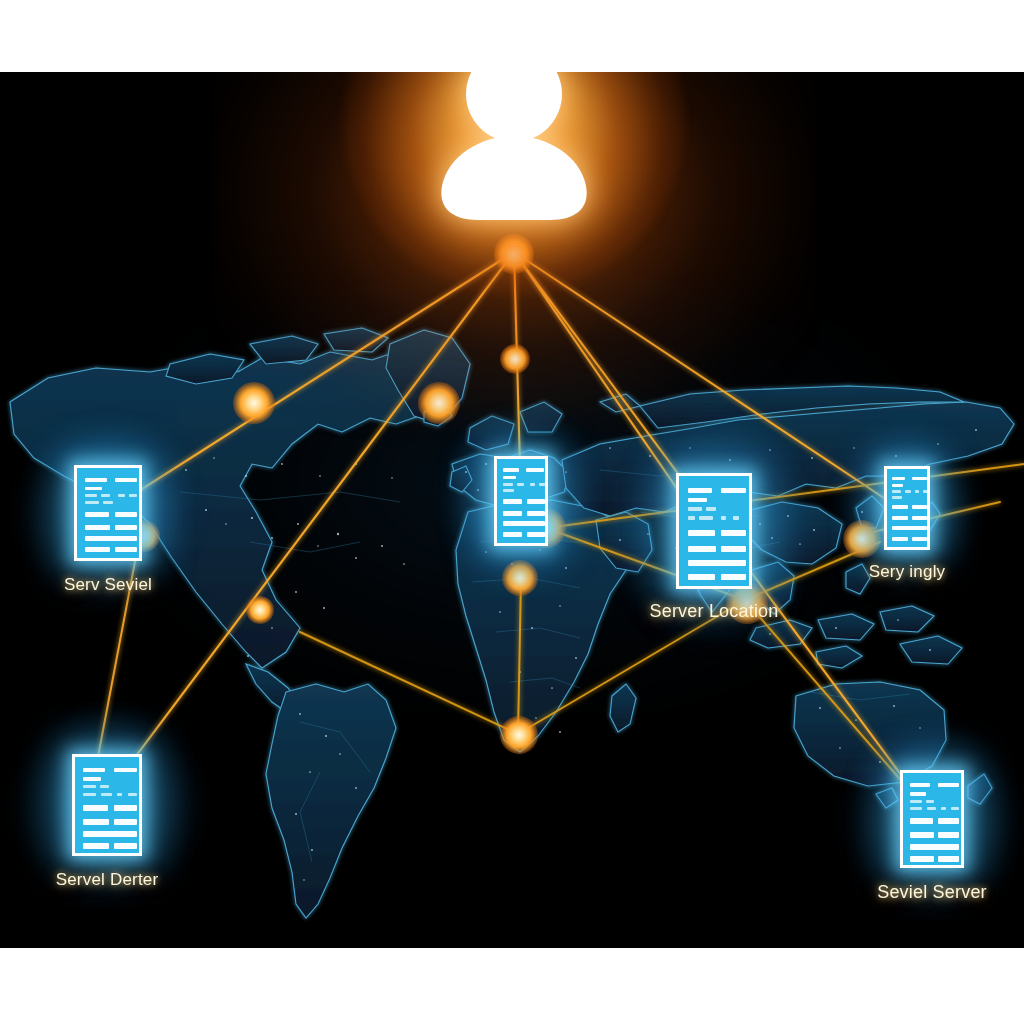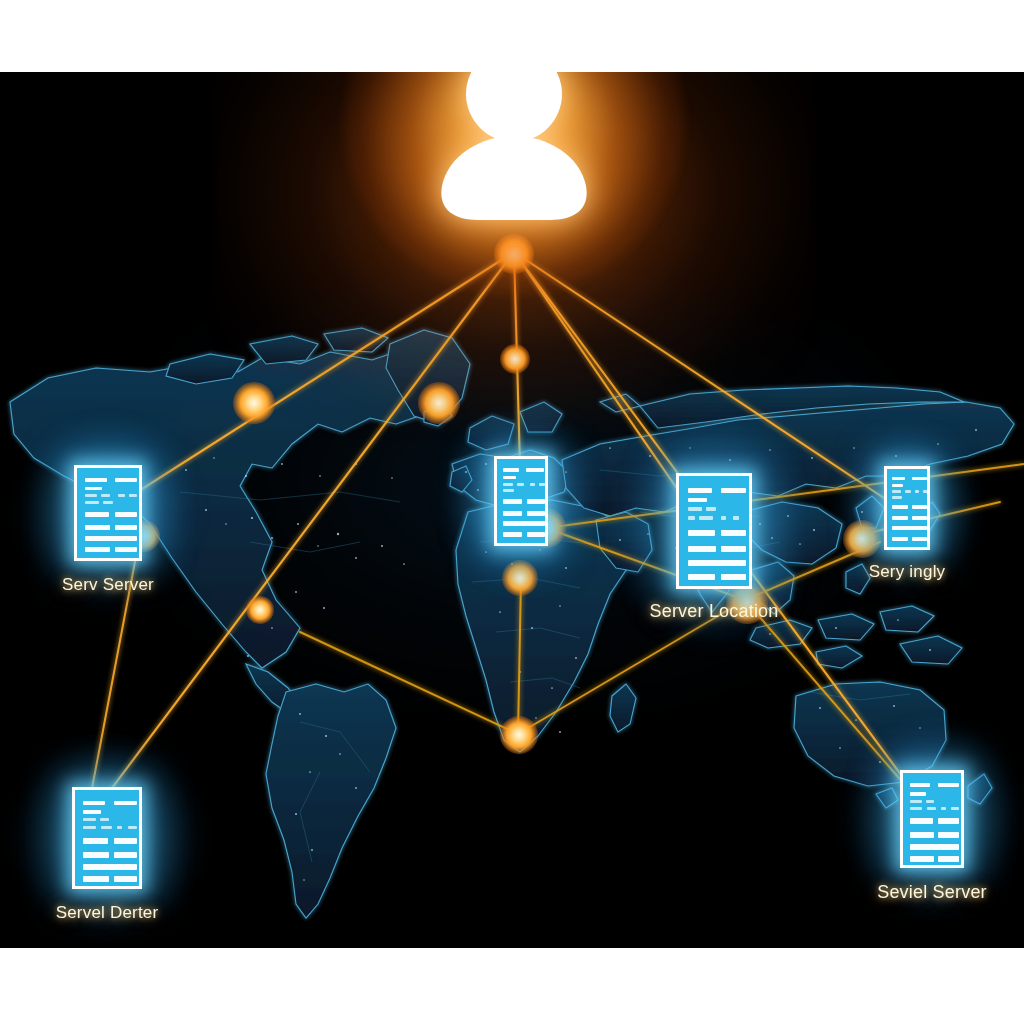--- a/index.html
+++ b/index.html
@@ -450,21 +450,21 @@
           <span class="bar dim" style="left:26px; top:33px; width:10px; height:3px;"></span>
           <span class="bar" style="left:8px;  top:44px; width:24px; height:5px;"></span>
           <span class="bar" style="left:38px; top:44px; width:22px; height:5px;"></span>
           <span class="bar" style="left:8px;  top:57px; width:25px; height:5px;"></span>
           <span class="bar" style="left:38px; top:57px; width:22px; height:5px;"></span>
           <span class="bar" style="left:8px;  top:68px; width:52px; height:5px;"></span>
           <span class="bar" style="left:8px;  top:79px; width:25px; height:5px;"></span>
           <span class="bar" style="left:38px; top:79px; width:22px; height:5px;"></span>
         </div>
       </div>
-      <div class="node-label" style="top:110px; font-size:17px;">Serv Server</div>
+      <div class="node-label" style="top:110px; font-size:17px;">Serv Seviel</div>
     </div>
 
     <div class="node" style="left:494px; top:384px;">
       <div class="card-glow" style="left:-48px; top:-40px; width:150px; height:170px;"></div>
       <div class="card" style="width:54px; height:90px;">
         <div class="rows">
           <span class="bar" style="left:6px;  top:9px;  width:16px; height:3.5px;"></span>
           <span class="bar" style="left:29px; top:9px;  width:18px; height:3.5px;"></span>
           <span class="bar" style="left:6px;  top:17px; width:13px; height:3px;"></span>
           <span class="bar dim" style="left:6px;  top:24px; width:10px; height:2.5px;"></span>
@@ -526,21 +526,21 @@
           <span class="bar" style="left:5px;  top:47px; width:16px; height:4px;"></span>
           <span class="bar" style="left:25px; top:47px; width:15px; height:4px;"></span>
           <span class="bar" style="left:5px;  top:57px; width:35px; height:4px;"></span>
           <span class="bar" style="left:5px;  top:68px; width:16px; height:4px;"></span>
           <span class="bar" style="left:25px; top:68px; width:15px; height:4px;"></span>
         </div>
       </div>
       <div class="node-label" style="top:96px; font-size:17px;">Sery ingly</div>
     </div>
 
-    <div class="node" style="left:72px; top:715px;">
+    <div class="node" style="left:72px; top:682px;">
       <div class="card-glow" style="left:-54px; top:-46px; width:180px; height:192px;"></div>
       <div class="card" style="width:70px; height:102px;">
         <div class="rows">
           <span class="bar" style="left:8px;  top:11px; width:22px; height:4px;"></span>
           <span class="bar" style="left:39px; top:11px; width:23px; height:4px;"></span>
           <span class="bar" style="left:8px;  top:20px; width:18px; height:3.5px;"></span>
           <span class="bar dim" style="left:8px;  top:28px; width:13px; height:3px;"></span>
           <span class="bar dim" style="left:25px; top:28px; width:9px;  height:3px;"></span>
           <span class="bar dim" style="left:8px;  top:36px; width:13px; height:3px;"></span>
           <span class="bar dim" style="left:26px; top:36px; width:11px; height:3px;"></span>

